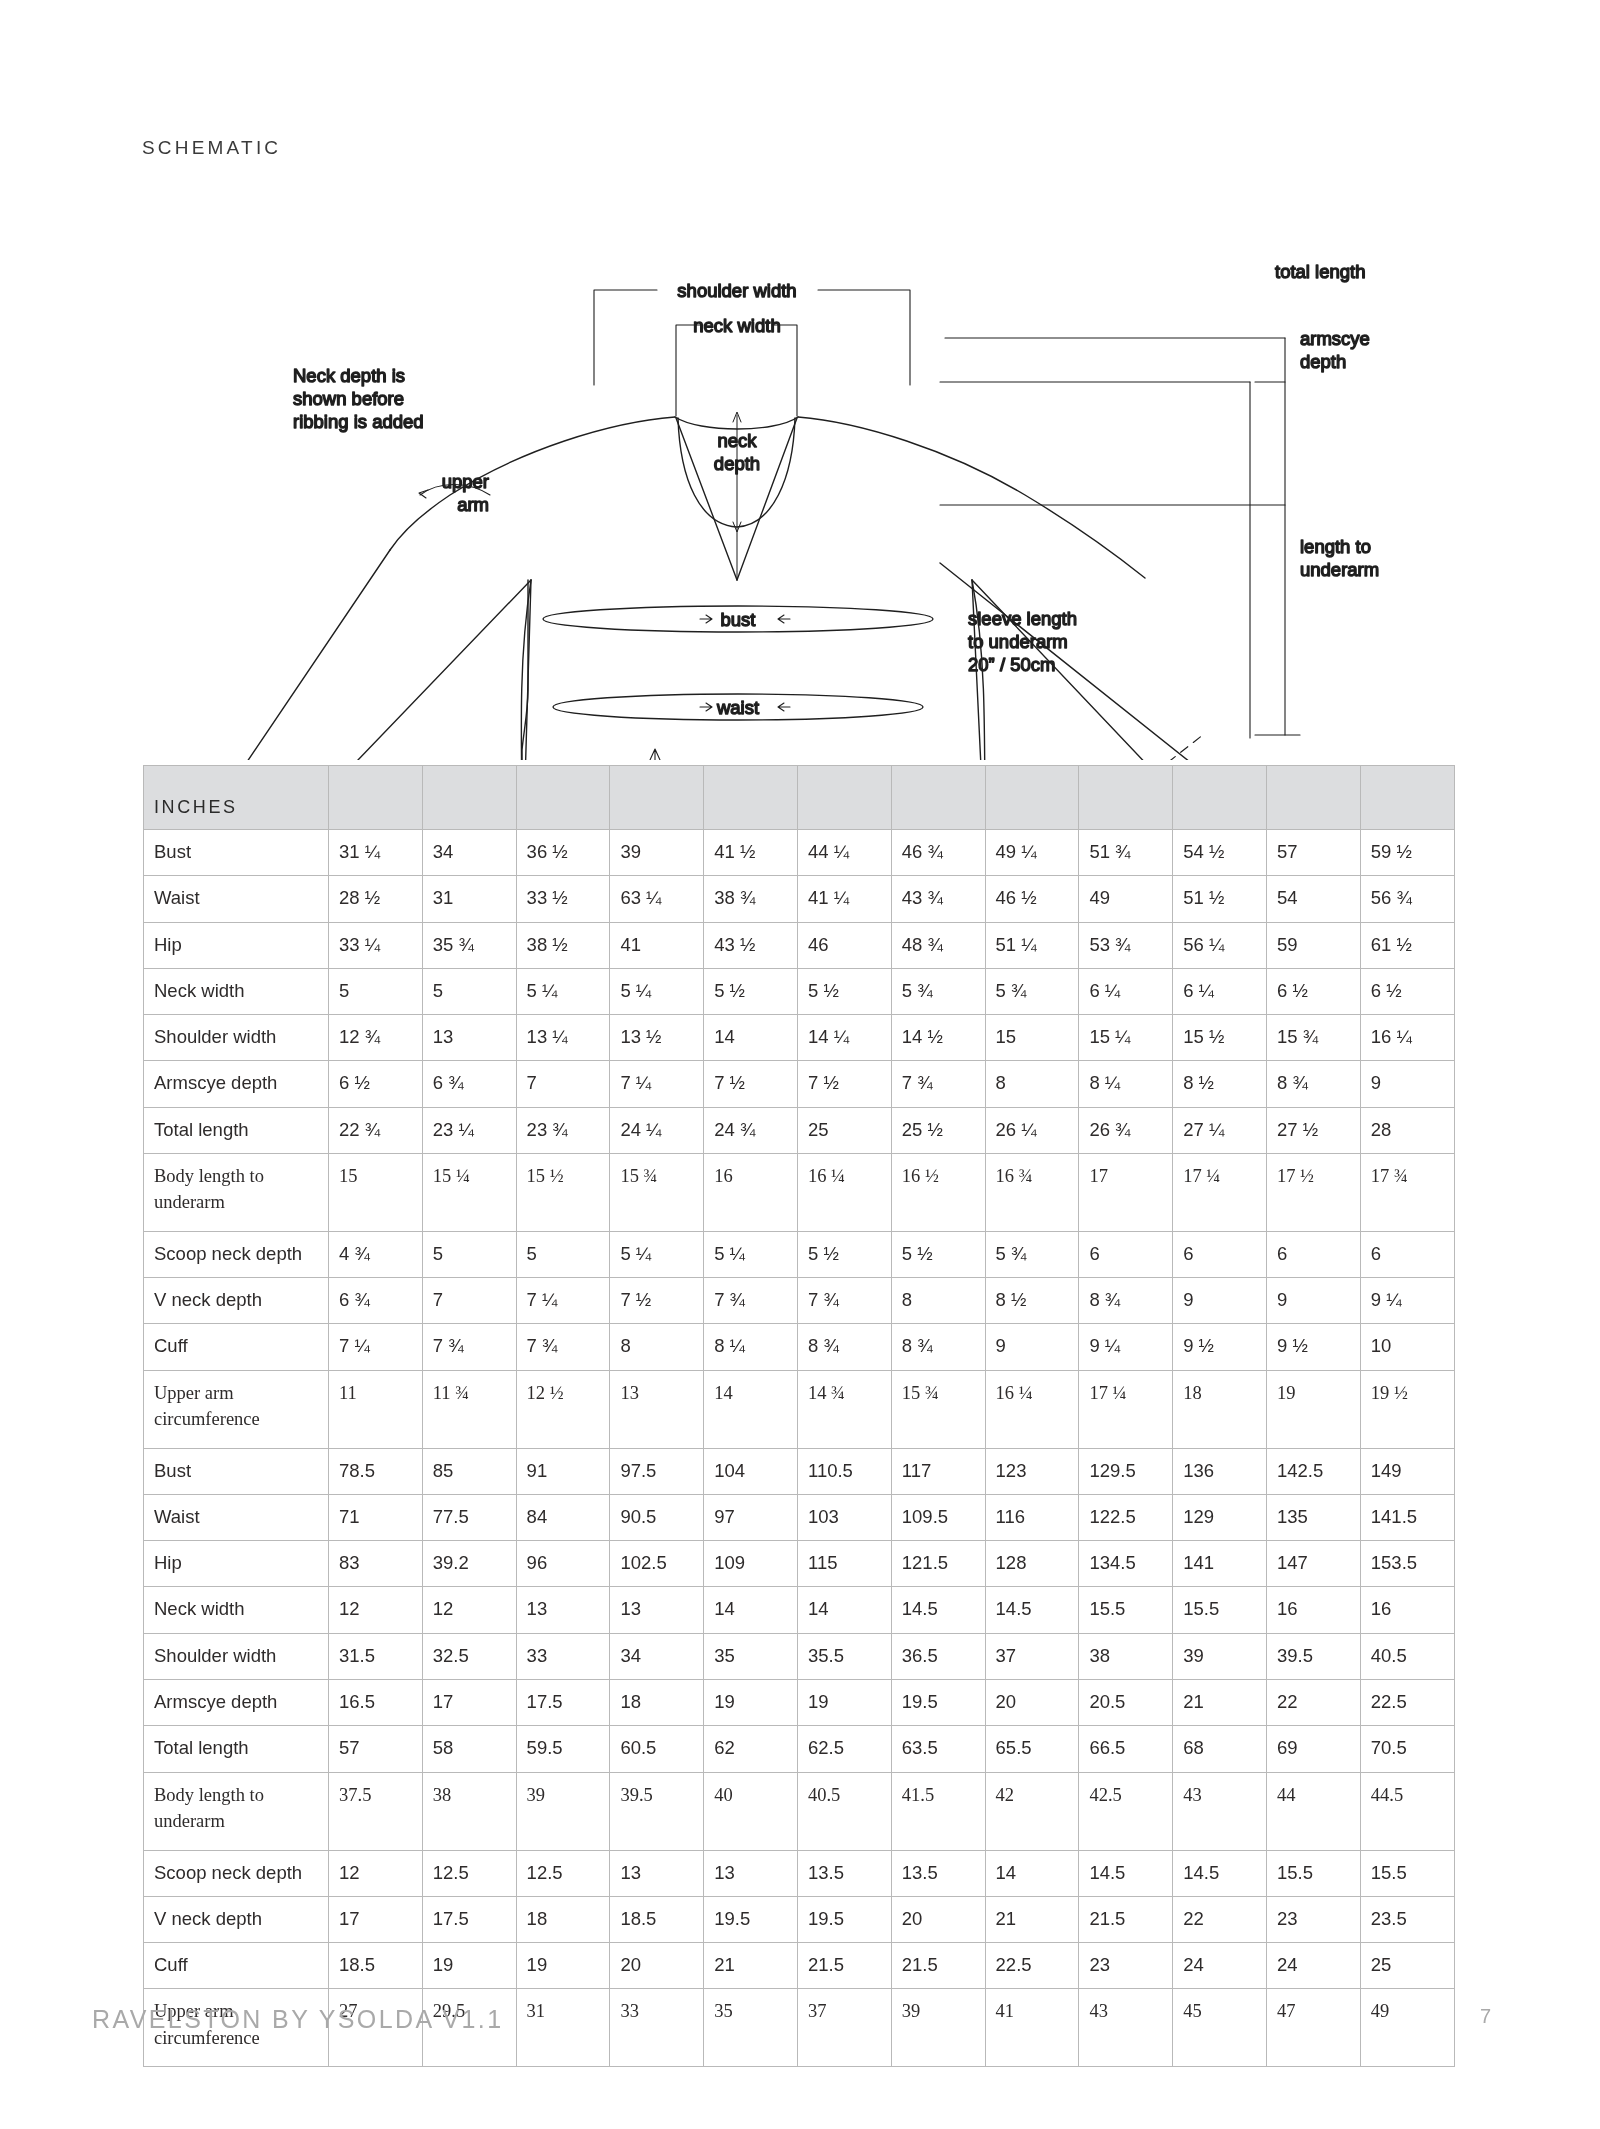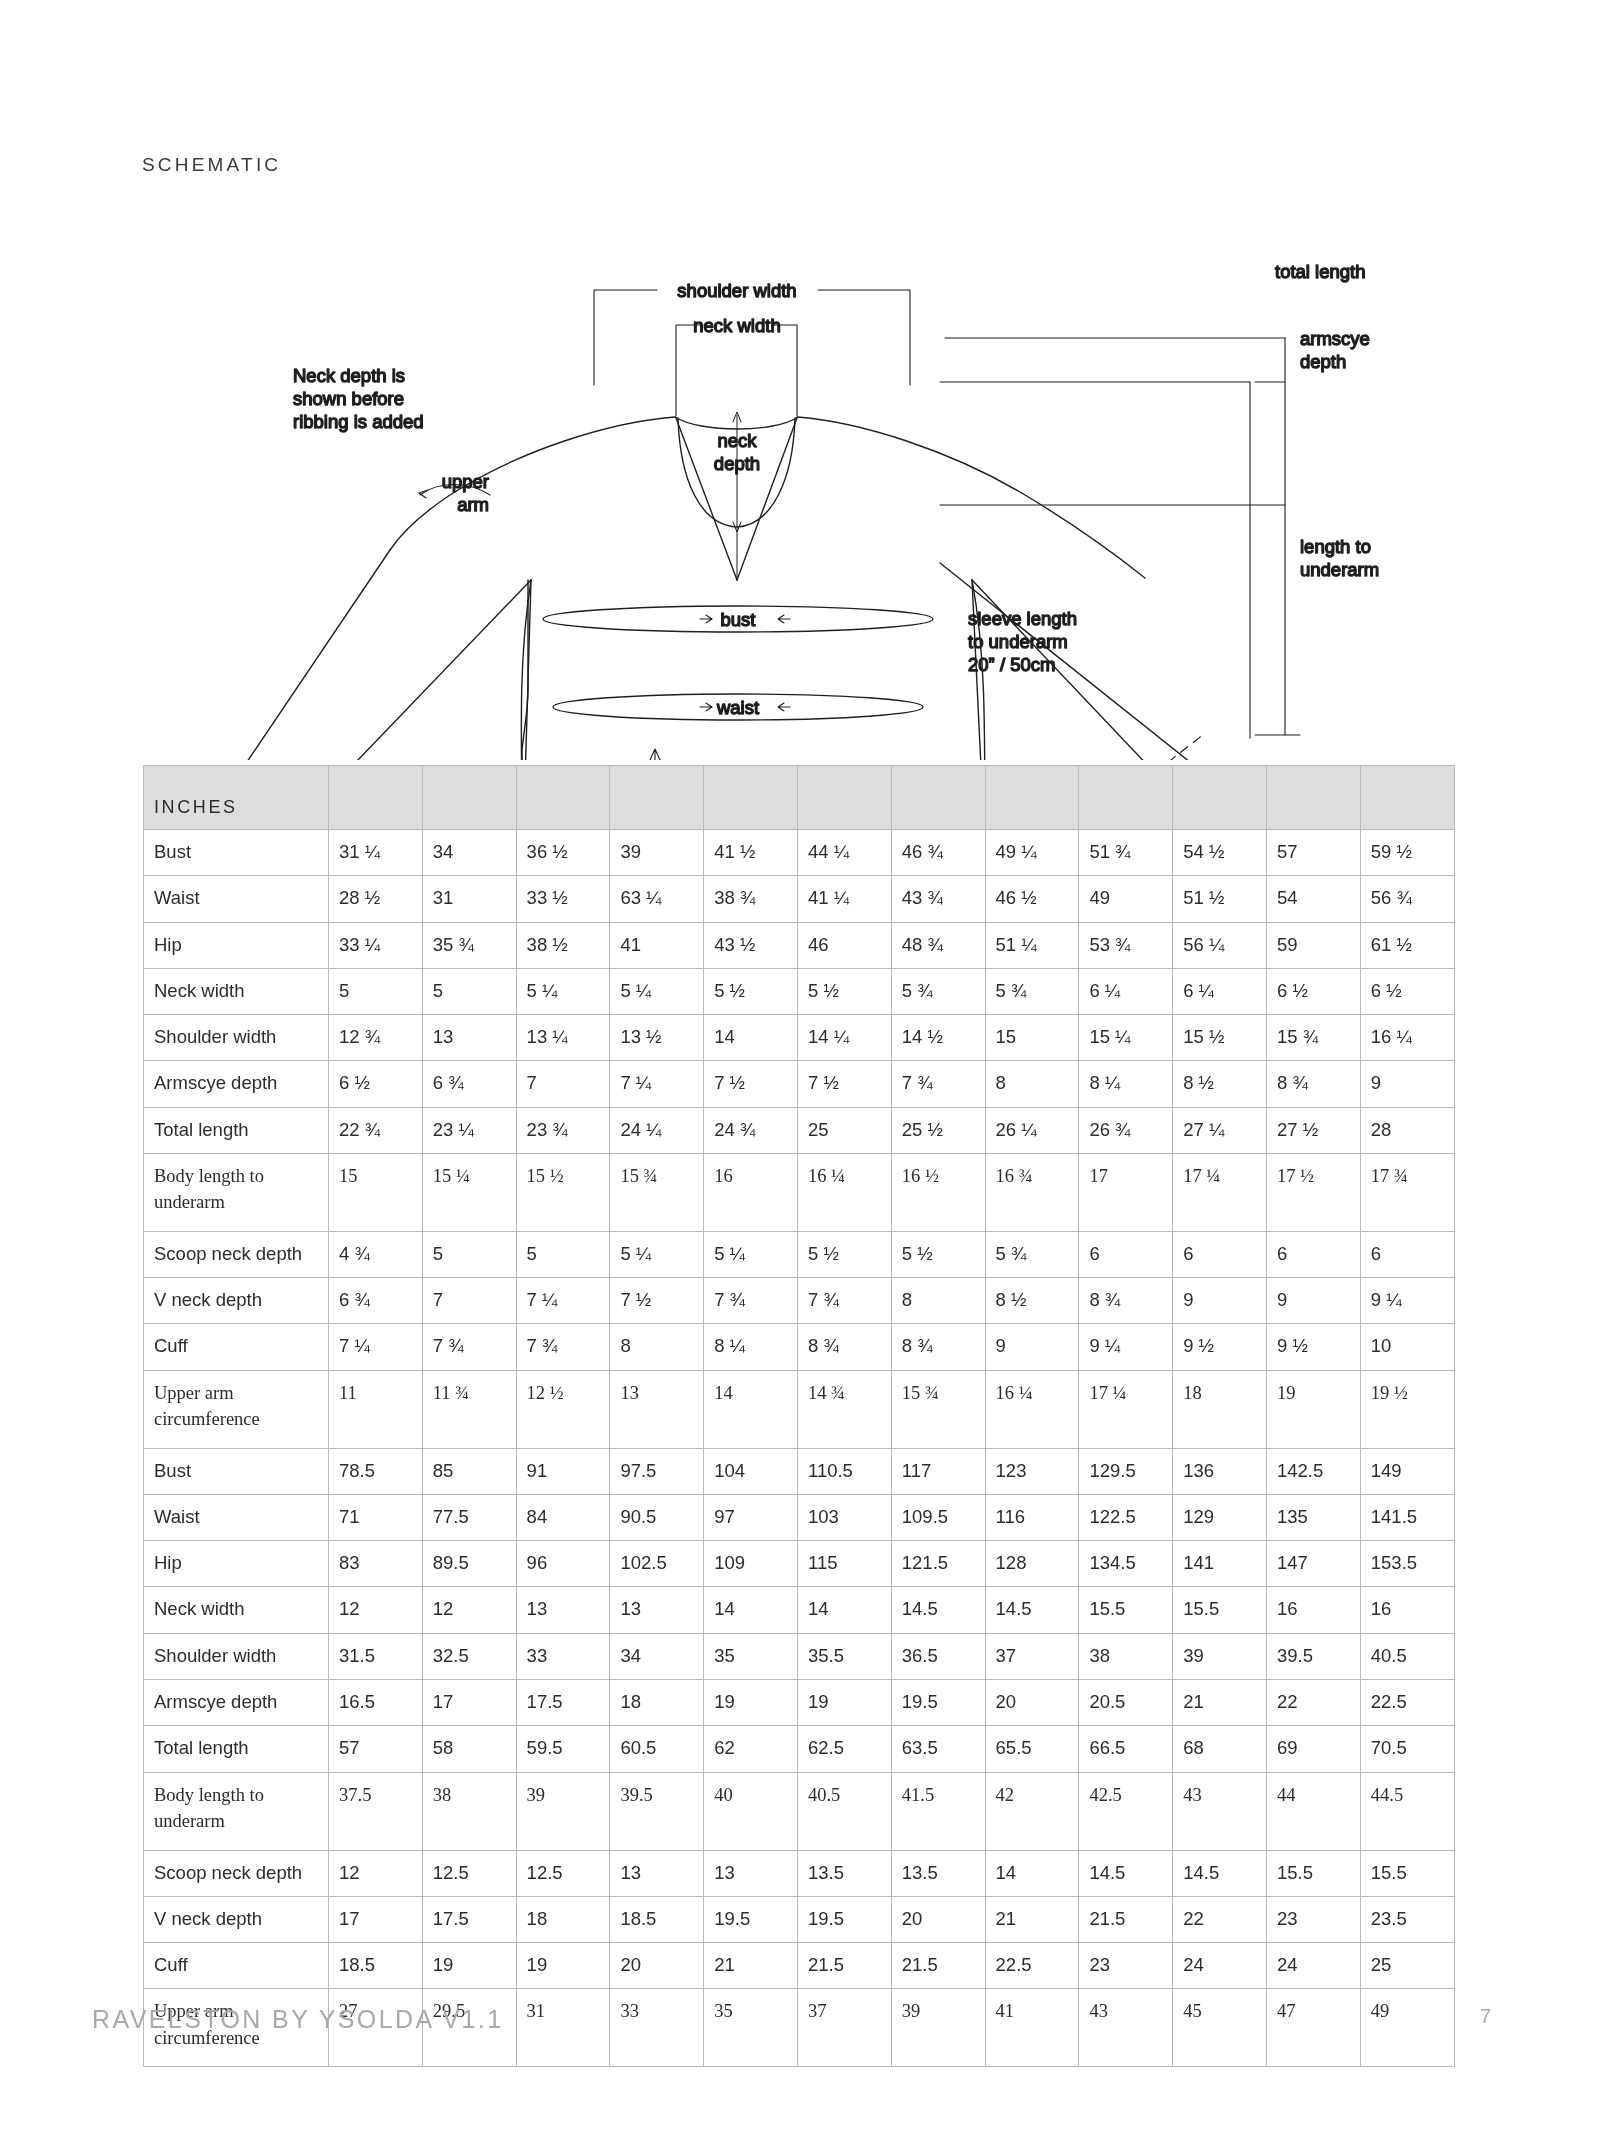--- a/index.html
+++ b/index.html
@@ -18,21 +18,20 @@
 
   
   .page-title {
     position: absolute;
     left: 142px;
     top: 137px;
     font-size: 19px;
     letter-spacing: 3.2px;
     color: #3a3a3a;
     font-weight: 400;
-    margin-top: 17px;
   }
 
   
   .schematic {
     position: absolute;
     left: 0px;
     top: 150px;
     width: 1600px;
     height: 610px;
   }
@@ -439,21 +438,21 @@
         <td>109.5</td>
         <td>116</td>
         <td>122.5</td>
         <td>129</td>
         <td>135</td>
         <td>141.5</td>
       </tr>
       <tr>
         <td class="label-col">Hip</td>
         <td>83</td>
-        <td>89.5</td>
+        <td>39.2</td>
         <td>96</td>
         <td>102.5</td>
         <td>109</td>
         <td>115</td>
         <td>121.5</td>
         <td>128</td>
         <td>134.5</td>
         <td>141</td>
         <td>147</td>
         <td>153.5</td>

